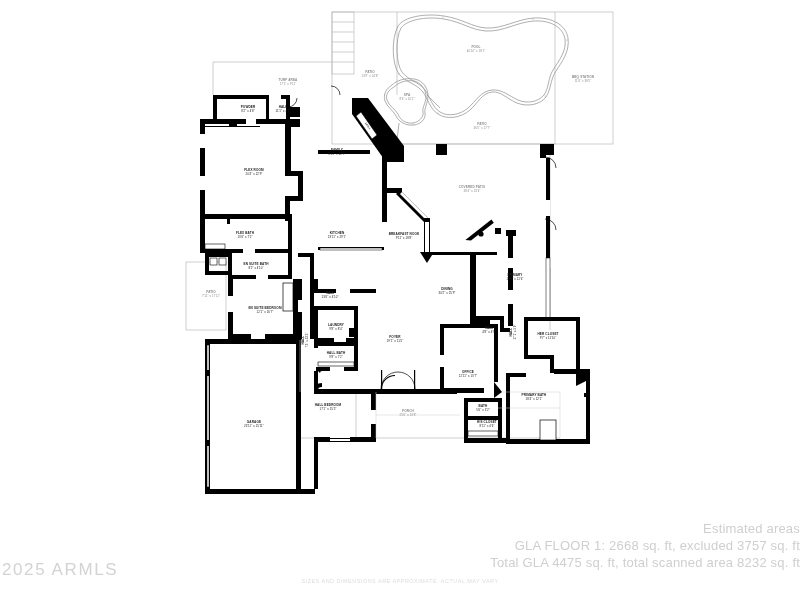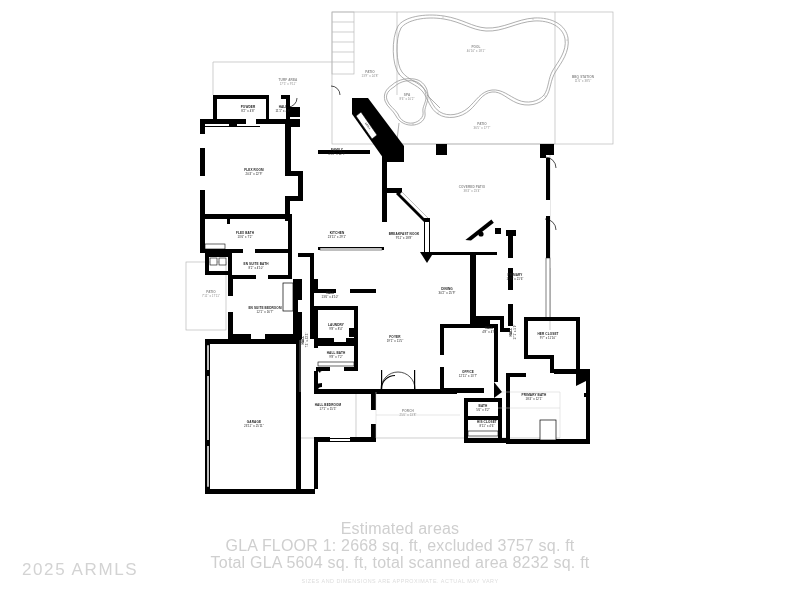--- a/index.html
+++ b/index.html
@@ -17,26 +17,26 @@
   
   .rlabel.light .rn,.rlabel.light .rd{color:#8d8d8d;font-weight:400;}
   .rlabel.light .rn{font-weight:600;}
 
   
   .rlabel.vert{transform:translate(-50%,-50%) rotate(-90deg);}
 
   
   #footer{position:absolute;left:0;top:520px;width:800px;text-align:center;
           color:#cfcfcf;}
-  #footer .fline{font-size:16px;line-height:17px;letter-spacing:.2px;}
+  #footer .fline{font-size:13px;line-height:17px;letter-spacing:.2px;text-align:right;}
   #footer .fsmall{font-size:5.4px;letter-spacing:.55px;margin-top:7px;color:#dcdcdc;}
 
   
   #watermark{position:absolute;left:2px;top:560px;font-size:17px;letter-spacing:1.6px;
-             color:#d3d3d3;font-family:"Liberation Sans",sans-serif;margin-left:20px;}
+             color:#d3d3d3;font-family:"Liberation Sans",sans-serif;}
 </style>
 </head>
 <body>
 
 <svg id="plan" viewBox="0 0 800 600">
 
   <g fill="none" stroke="#b9b9b9" stroke-width="0.7">
 
     <rect x="332" y="12" width="281" height="132"></rect>
 
@@ -461,17 +461,17 @@
     </div>
     <div class="rlabel" style="left: 487px; top: 425px;">
       <span class="rn">HIS CLOSET</span>
       <span class="rd">8'11" x 4'6"</span>
     </div>
   </div>
 
 <div id="footer">
   <div class="fline">Estimated areas</div>
   <div class="fline">GLA FLOOR 1: 2668 sq. ft, excluded 3757 sq. ft</div>
-  <div class="fline">Total GLA 5604 sq. ft, total scanned area 8232 sq. ft</div>
+  <div class="fline">Total GLA 4475 sq. ft, total scanned area 8232 sq. ft</div>
   <div class="fsmall">SIZES AND DIMENSIONS ARE APPROXIMATE. ACTUAL MAY VARY</div>
 </div>
 
 <div id="watermark">2025 ARMLS</div>
 
 </body></html>

